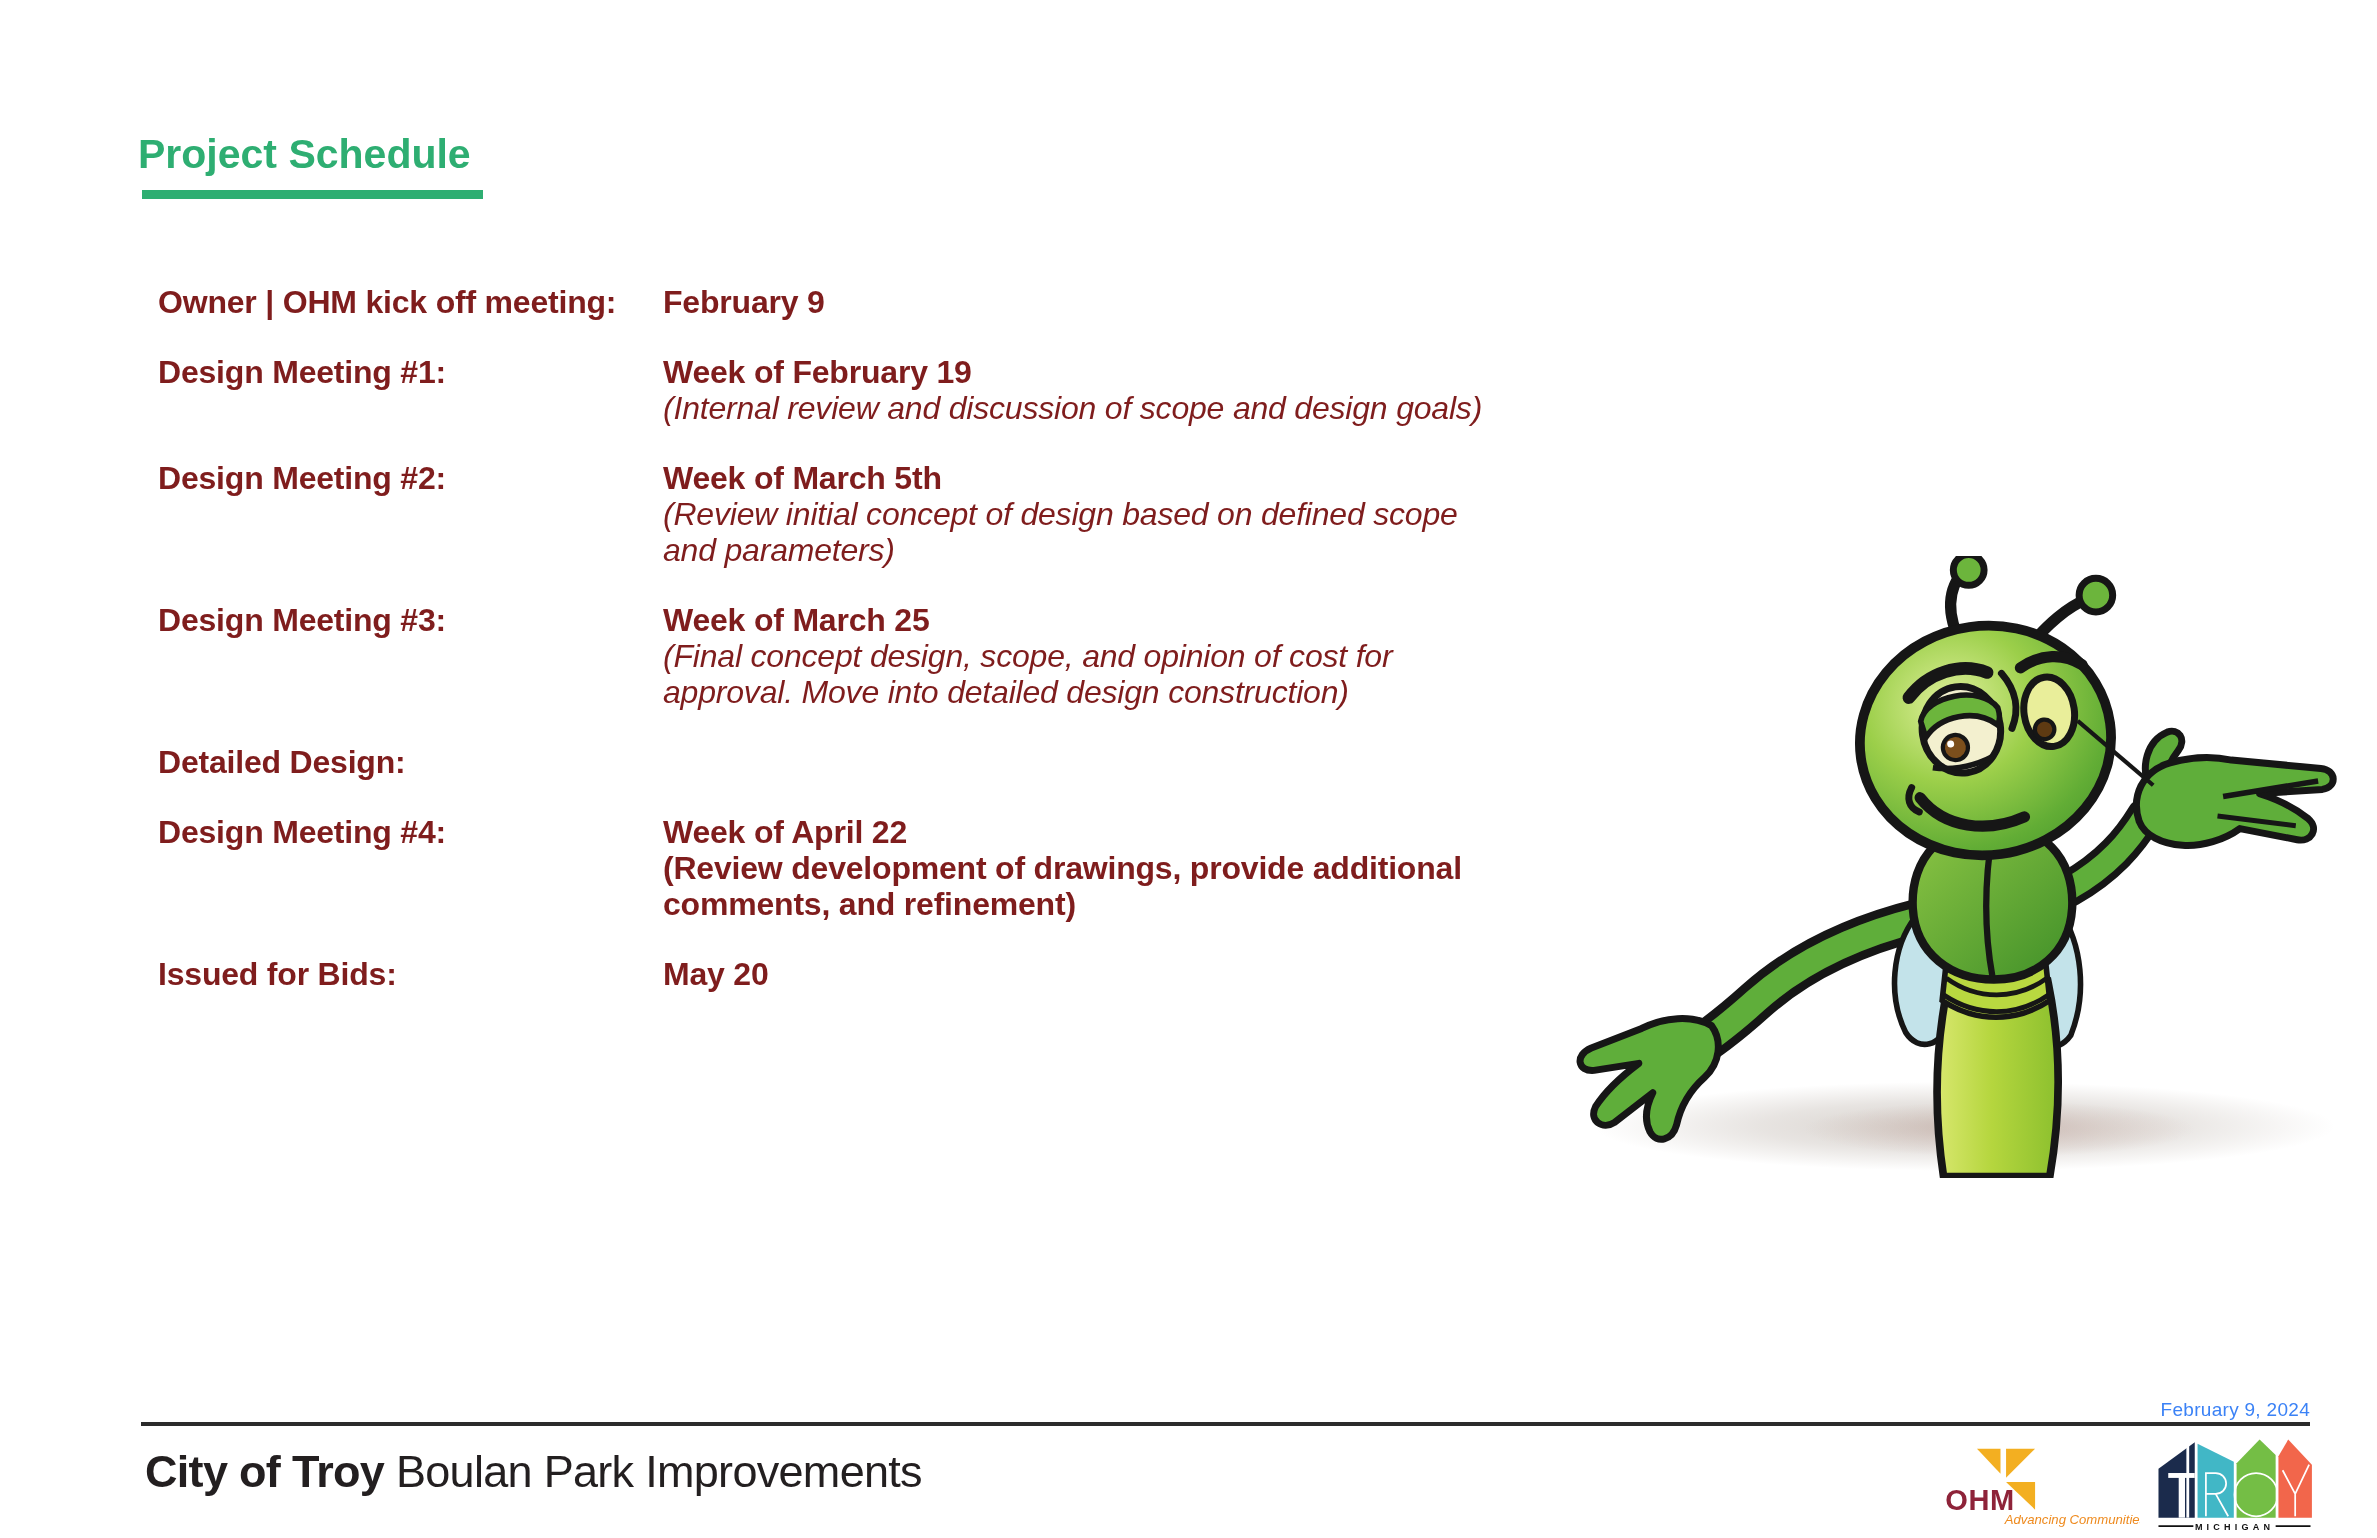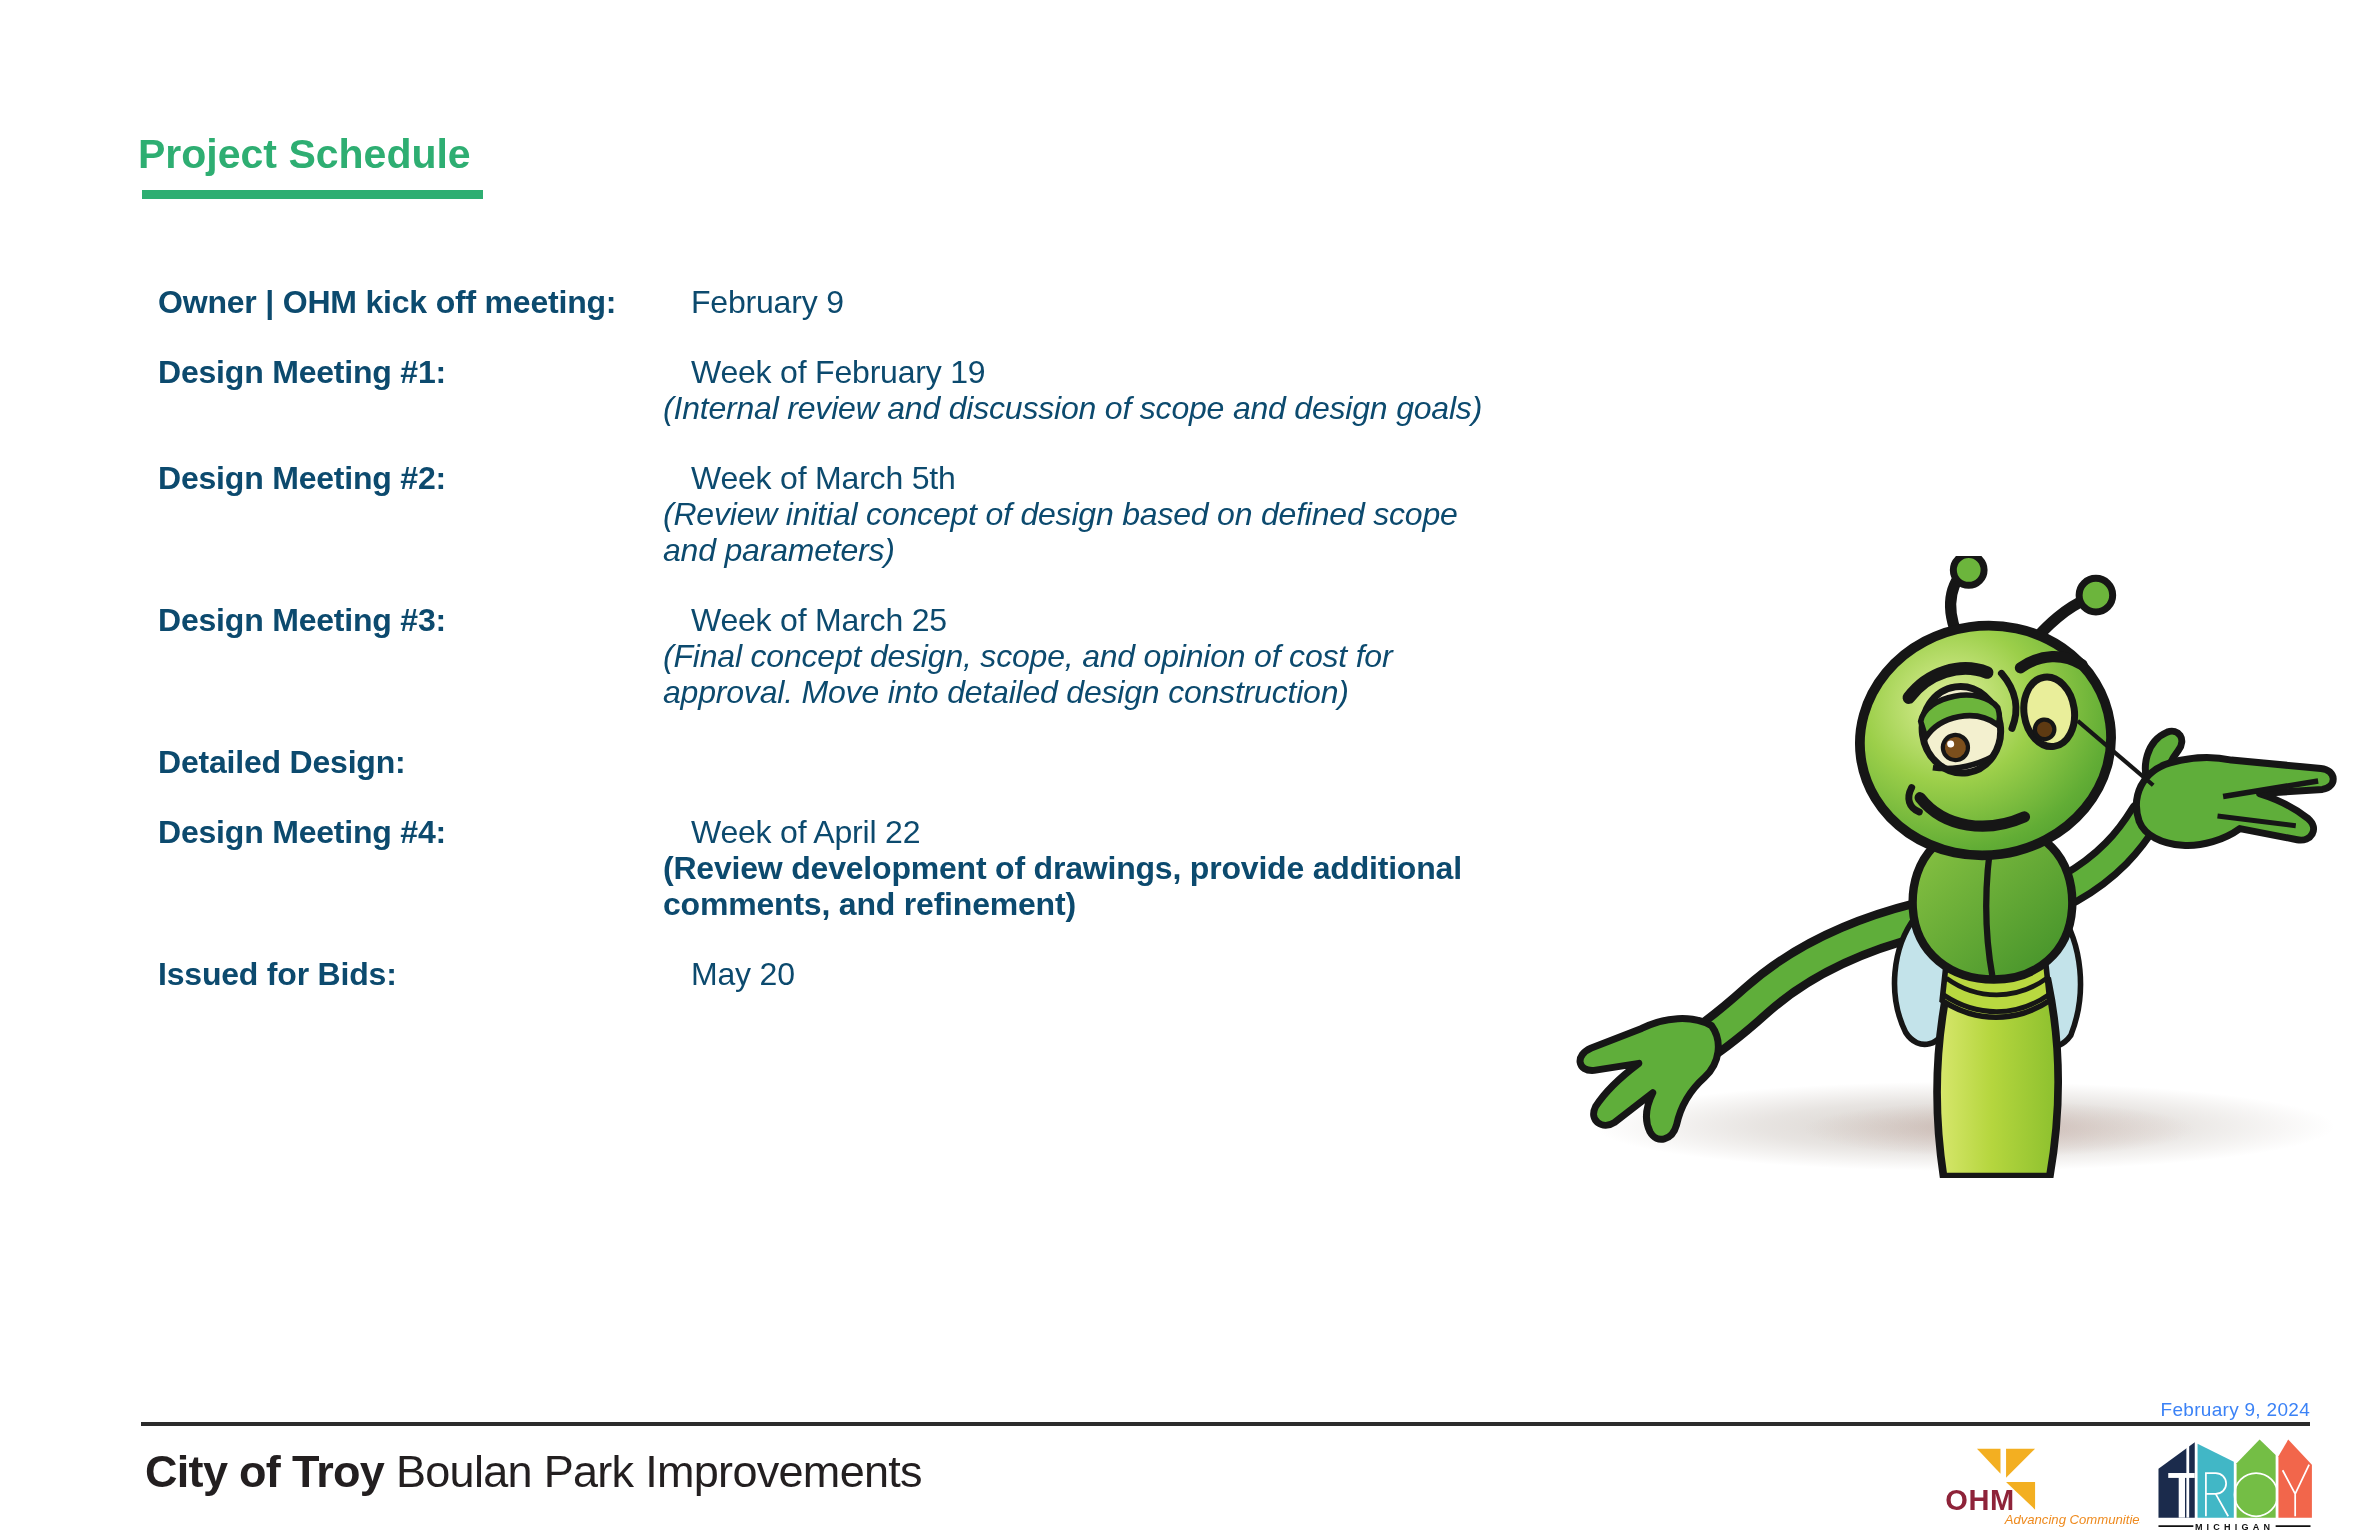--- a/index.html
+++ b/index.html
@@ -18,25 +18,25 @@
     position:absolute;left:142px;top:190px;width:341px;height:9px;
     background:#2EAE72;
   }
   
   .schedule{
     position:absolute;left:158px;top:284px;width:1692px;
   }
   .row{
     display:flex;align-items:flex-start;
     font-size:32px;line-height:36px;letter-spacing:-0.2px;
-    margin-bottom:34px;color:#0c4a6e;
+    margin-bottom:34px;color:#7f1d1d;
   }
   .row-label{width:505px;flex:none;font-weight:bold;}
   .row-content{flex:1;}
-  .row-value{font-weight:normal;white-space:pre-line;margin-left:28px;}
+  .row-value{font-weight:bold;white-space:pre-line;}
   .row-note{white-space:pre-line;}
   .note-italic{font-style:italic;font-weight:normal;}
   .note-bold{font-weight:bold;}
   
   .footer-rule{
     position:absolute;left:141px;top:1422px;width:2169px;height:3.5px;
     background:#2B2B2B;
   }
   .footer-date{
     position:absolute;top:1399px;right:67px;

